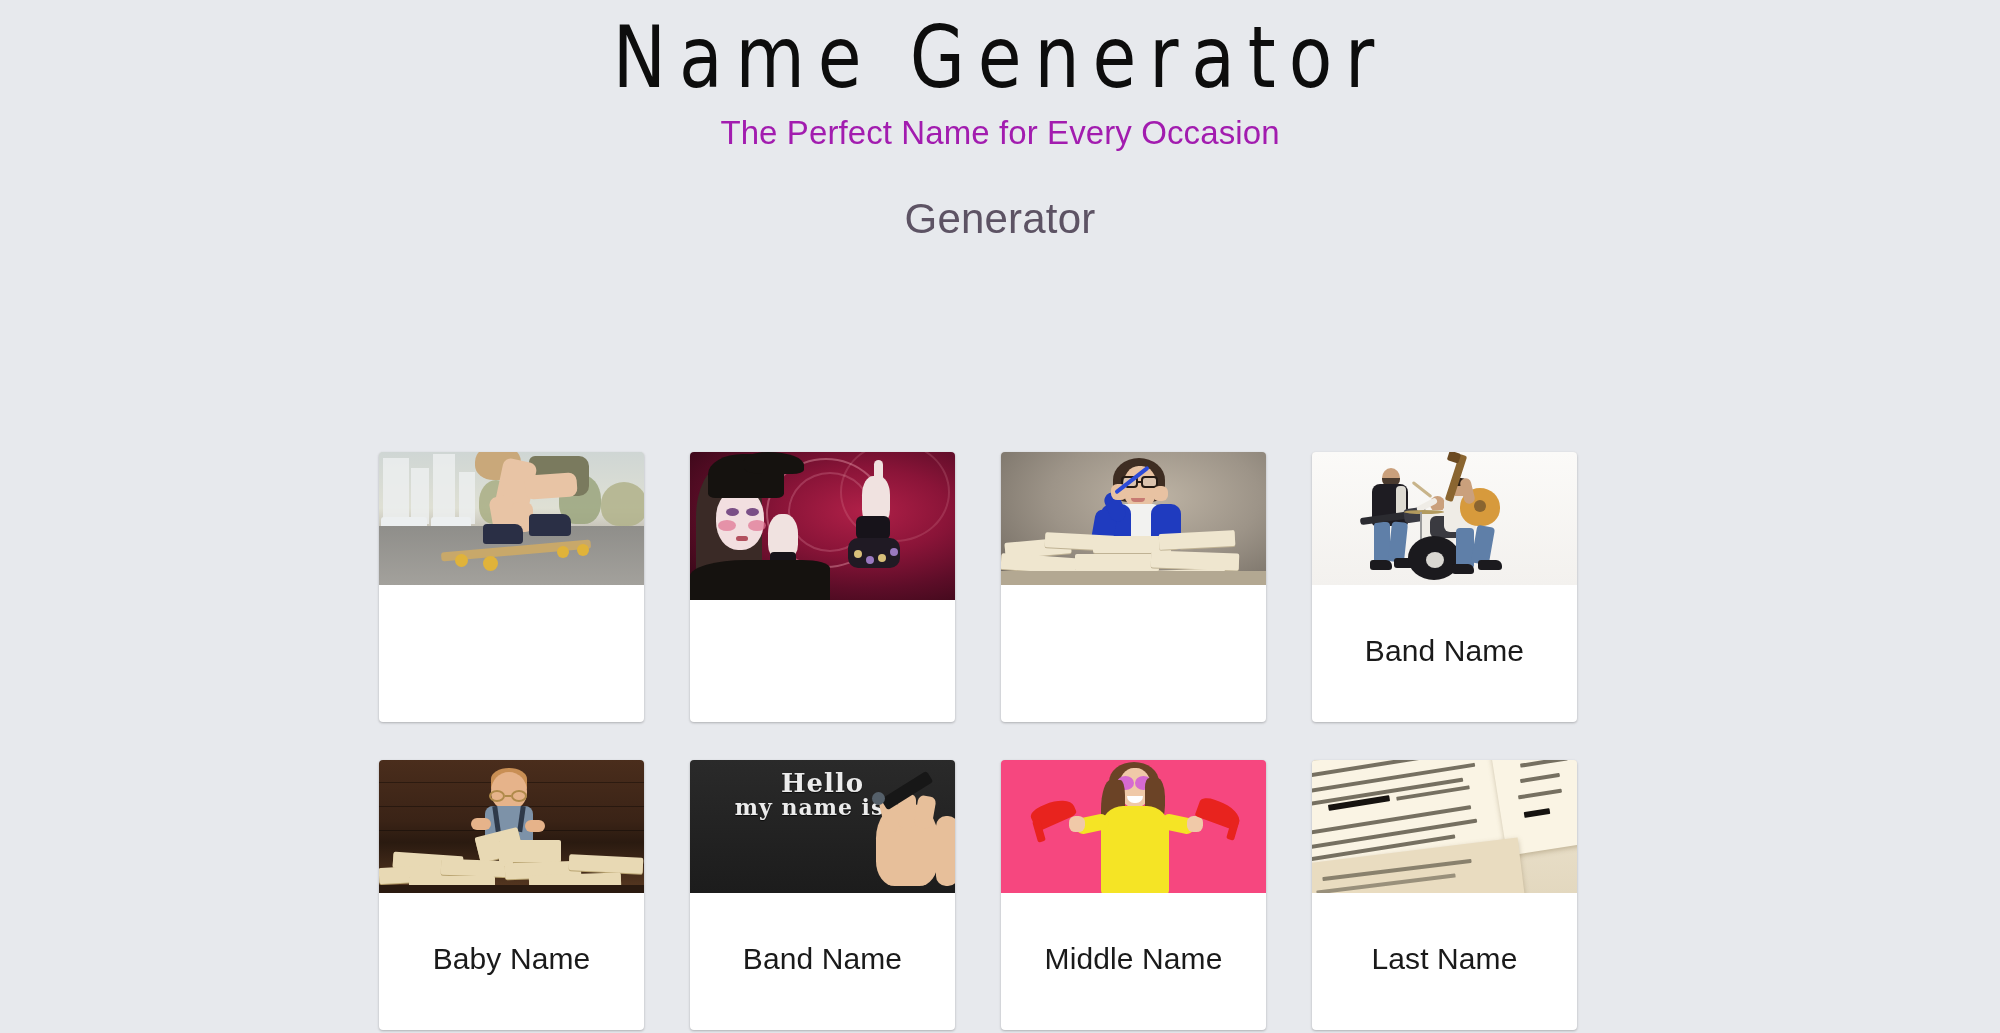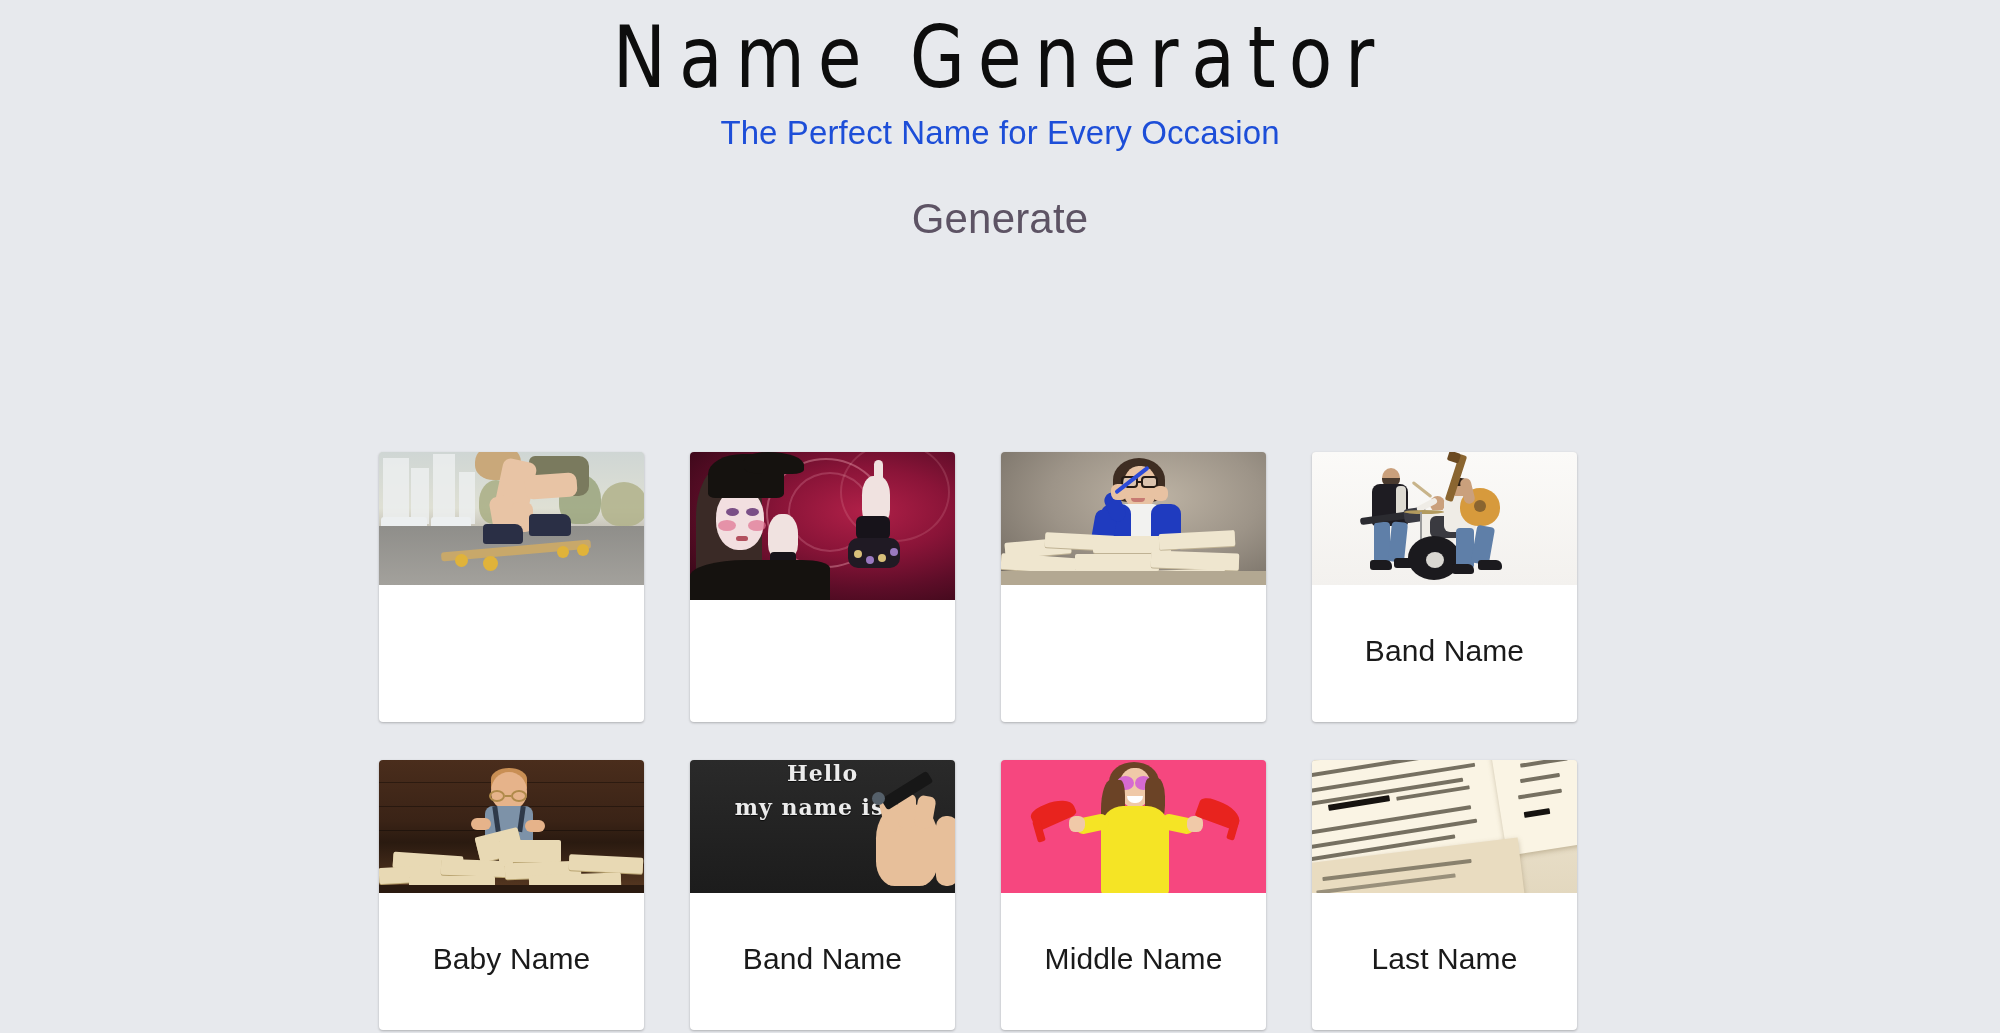--- a/index.html
+++ b/index.html
@@ -41,21 +41,21 @@
     color: #0d0d0d;
     transform: scaleX(0.92);
     transform-origin: center top;
     margin-top: 6px;
   }
 
   .site-tagline {
     font-size: 33px;
     font-weight: 400;
     line-height: 1.2;
-    color: #1d4ed8;
+    color: #a21caf;
     margin-top: 11px;
     letter-spacing: 0.1px;
   }
 
   .intro {
     margin: 52px auto 0 auto;
     width: 1520px;
     text-align: center;
     font-size: 32px;
     line-height: 44px;
@@ -216,21 +216,21 @@
   .ln-bold  { height: 6px; background: #161310; border-radius: 1px; }
 </style>
 </head>
 <body>
 
 <div class="page">
 
   <div class="header">
     <h1 class="site-title">Name Generator</h1>
     <div class="site-tagline">The Perfect Name for Every Occasion</div>
-    <h2 class="section-heading">Generate</h2>
+    <h2 class="section-heading">Generator</h2>
   </div>
 
   <div class="grid">
 
     <div class="card">
       <div class="card-thumb">
         <div class="scene">
           <div class="sh sk-sky"></div>
           <div class="sh sk-bld" style="left:4px;top:6px;width:26px;height:66px;"></div>
           <div class="sh sk-bld" style="left:32px;top:16px;width:18px;height:56px;"></div>
@@ -395,21 +395,21 @@
           <div class="sh" style="left:0;bottom:0;width:100%;height:8px;background:#2a1a10;"></div>
         </div>
       </div>
       <div class="card-label">Baby Name</div>
     </div>
 
     <div class="card">
       <div class="card-thumb">
         <div class="scene">
           <div class="sh fn-bg"></div>
-          <div class="sh fn-txt" style="top:0;font-size:22px;">Hello</div>
+          <div class="sh fn-txt" style="top:8px;font-size:26px;">Hello</div>
           <div class="sh fn-txt" style="top:34px;font-size:22px;">my name is...</div>
           <div class="sh fn-hand" style="left:186px;top:44px;width:62px;height:82px;"></div>
           <div class="sh fn-fing" style="left:192px;top:38px;width:18px;height:34px;transform:rotate(-14deg);"></div>
           <div class="sh fn-fing" style="left:208px;top:34px;width:18px;height:34px;"></div>
           <div class="sh fn-fing" style="left:226px;top:36px;width:18px;height:32px;transform:rotate(10deg);"></div>
           <div class="sh fn-mark" style="left:190px;top:24px;width:54px;height:13px;"></div>
           <div class="sh fn-tip" style="left:182px;top:32px;width:13px;height:13px;"></div>
           <div class="sh" style="left:246px;top:56px;width:22px;height:70px;background:#e7bf9a;border-radius:10px;"></div>
         </div>
       </div>

